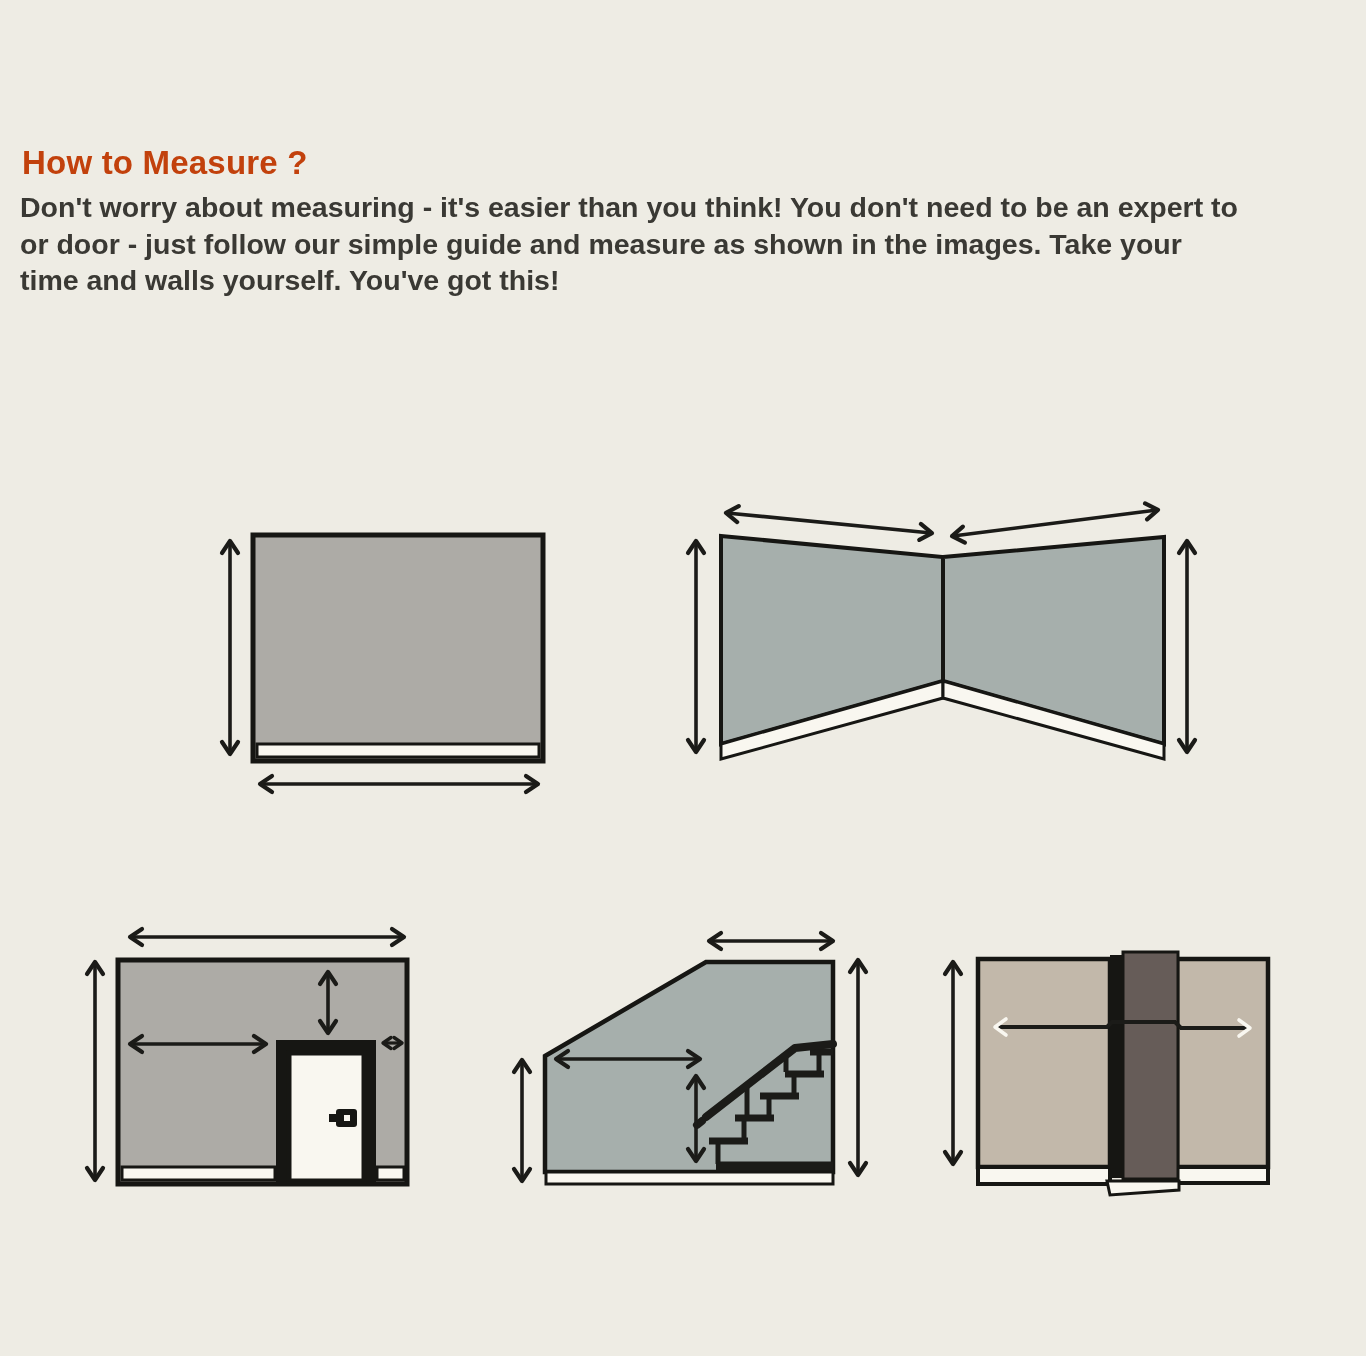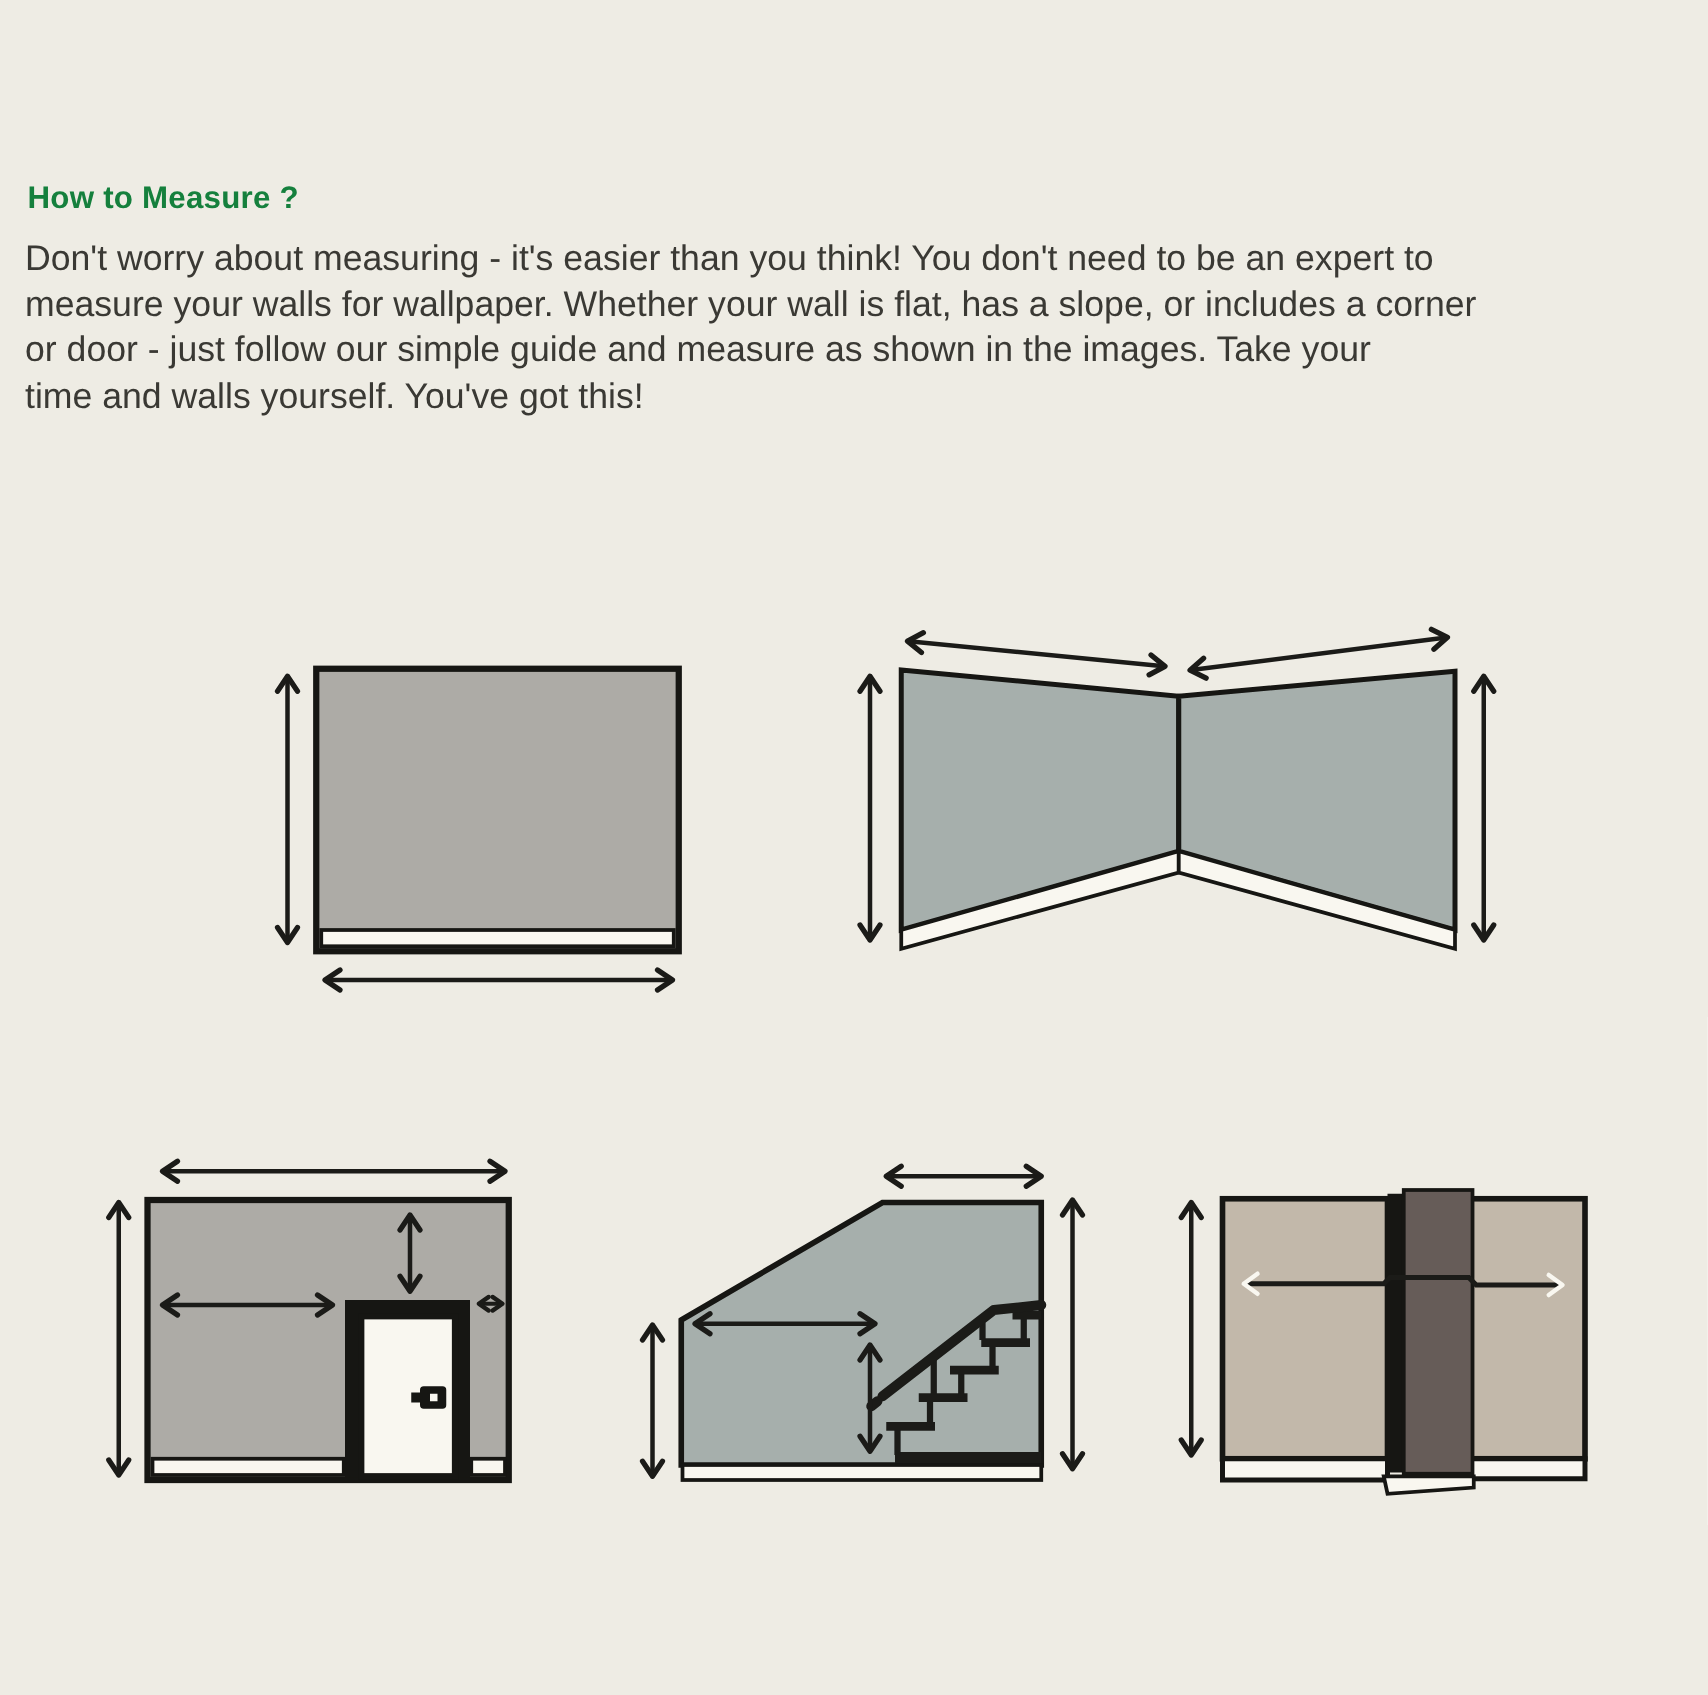--- a/index.html
+++ b/index.html
@@ -1,32 +1,31 @@
 <!DOCTYPE html>
 <html style="--page-bg: #eeece4; --wall-gray: #adaba6; --wall-cool: #a6afac; --wall-tan: #c2b8aa; --column-brown: #665c58; --ink: #1b1b18; --paper-white: #f9f7f0; --text: #3a3934;"><head>
 <meta charset="utf-8">
 <style>
   html,body{margin:0;padding:0;}
   body{font-family:"Liberation Sans", sans-serif;}
   #page{position:relative;width:1366px;height:1356px;background:var(--page-bg,#eeece4);overflow:hidden;}
-  #title{position:absolute;left:22px;top:144px;font-size:25px;font-weight:bold;color:#15803d;letter-spacing:.2px;}
-  #intro{position:absolute;left:20px;top:189px;font-size:28.5px;color:var(--text,#3a3934);line-height:36.5px;white-space:nowrap;}
+  #title{position:absolute;left:22px;top:144px;font-size:33px;font-weight:bold;color:#c2410c;letter-spacing:.2px;}
+  #intro{position:absolute;left:20px;top:189px;font-size:28.5px;color:var(--text,#3a3934);line-height:36.5px;white-space:nowrap;font-weight:bold;}
   .diagram{position:absolute;}
   svg line, svg polyline{stroke:var(--ink,#1b1b18);}
 </style>
 </head>
 <body>
 
 <div id="page">
 
   <div id="title">How to Measure ?</div>
 
   <div id="intro">
     <div>Don't worry about measuring - it's easier than you think! You don't need to be an expert to</div>
-    <div>measure your walls for wallpaper. Whether your wall is flat, has a slope, or includes a corner</div>
     <div>or door - just follow our simple guide and measure as shown in the images. Take your</div>
     <div>time and walls yourself. You've got this!</div>
   </div>
 
   <svg class="diagram" style="left:200px;top:470px" width="370" height="350" viewBox="200 470 370 350">
     <defs>
       <marker id="a1" viewBox="-18 -14 24 28" markerWidth="24" markerHeight="28" refX="0" refY="0" orient="auto-start-reverse" markerUnits="userSpaceOnUse">
         <path d="M -11,-8 L 1,0 L -11,8" fill="none" stroke="#1b1b18" stroke-width="4.2" stroke-linecap="round" stroke-linejoin="round"></path>
       </marker>
     </defs>

